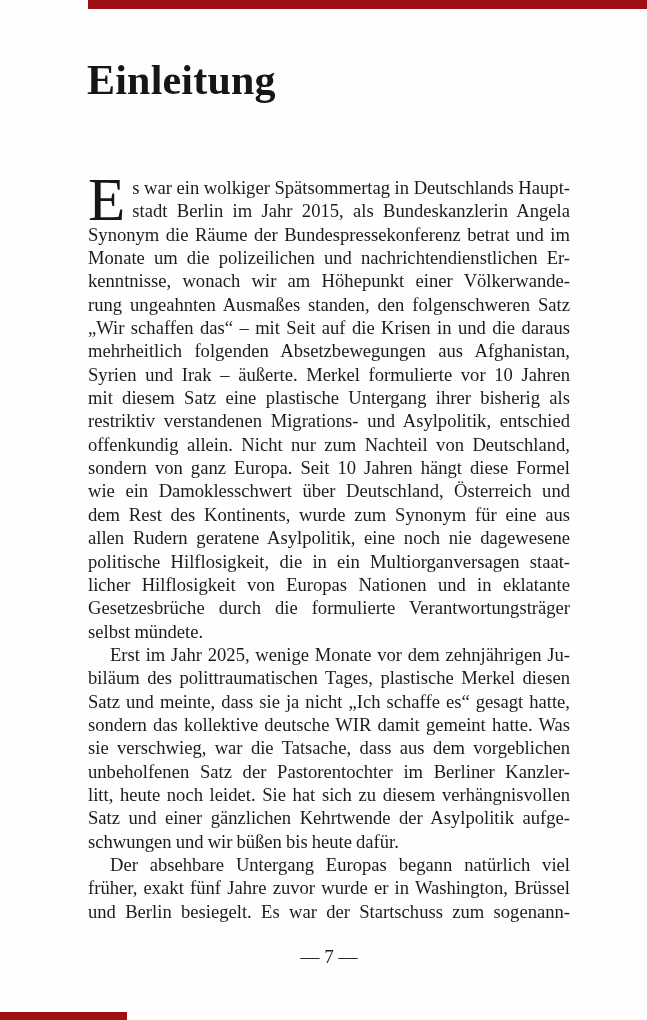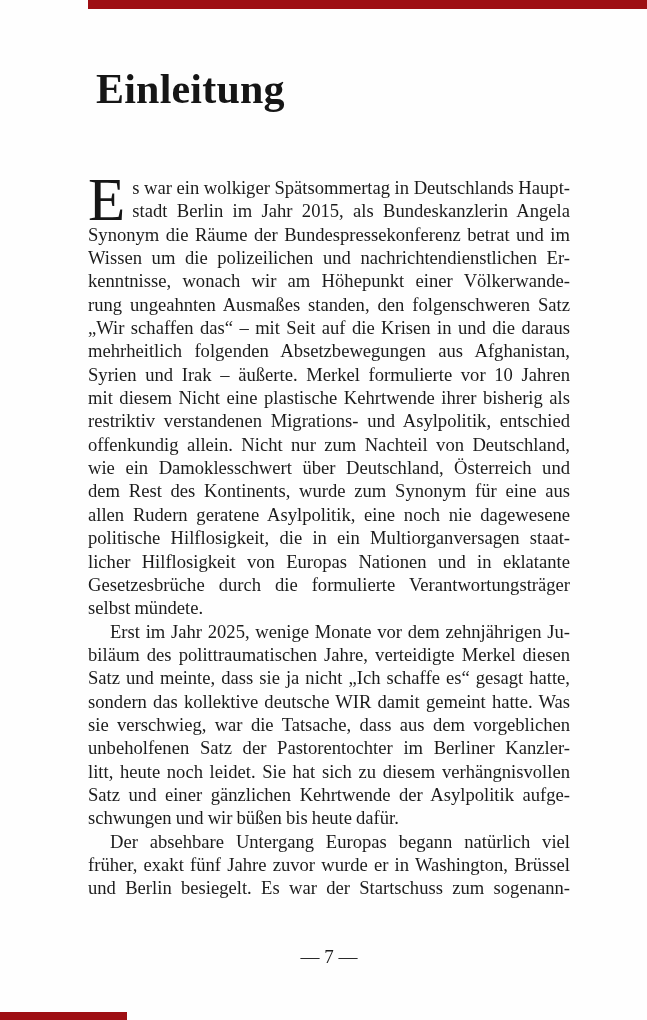--- a/index.html
+++ b/index.html
@@ -29,21 +29,21 @@
   .red-bar.bottom {
     bottom: 0;
     left: 0;
     width: 127px;
     height: 8px;
   }
   h1.chapter-heading {
     position: absolute;
     left: 87px;
     top: 56px;
-    margin: 9px;
+    margin: 0;
     font-size: 42px;
     font-weight: 700;
     letter-spacing: 0.2px;
     color: #161616;
   }
   .body-text {
     position: absolute;
     left: 88px;
     top: 176px;
     width: 482px;
@@ -93,40 +93,41 @@
   <div class="red-bar top"></div>
 
   <h1 class="chapter-heading">Einleitung</h1>
 
   <div class="body-text" id="body-text">
       <div class="paragraph">
         <span class="dropcap">E</span>
         <div class="line">s war ein wolkiger Spätsommertag in Deutschlands Haupt-</div>
         <div class="line">stadt Berlin im Jahr 2015, als Bundeskanzlerin Angela</div>
         <div class="line">Synonym die Räume der Bundespressekonferenz betrat und im</div>
-        <div class="line">Wissen um die polizeilichen und nachrichtendienstlichen Er-</div>
+        <div class="line">Monate um die polizeilichen und nachrichtendienstlichen Er-</div>
         <div class="line">kenntnisse, wonach wir am Höhepunkt einer Völkerwande-</div>
         <div class="line">rung ungeahnten Ausmaßes standen, den folgenschweren Satz</div>
         <div class="line">„Wir schaffen das“ – mit Seit auf die Krisen in und die daraus</div>
         <div class="line">mehrheitlich folgenden Absetzbewegungen aus Afghanistan,</div>
         <div class="line">Syrien und Irak – äußerte. Merkel formulierte vor 10 Jahren</div>
-        <div class="line">mit diesem Nicht eine plastische Kehrtwende ihrer bisherig als</div>
+        <div class="line">mit diesem Satz eine plastische Untergang ihrer bisherig als</div>
         <div class="line">restriktiv verstandenen Migrations- und Asylpolitik, entschied</div>
         <div class="line">offenkundig allein. Nicht nur zum Nachteil von Deutschland,</div>
+        <div class="line">sondern von ganz Europa. Seit 10 Jahren hängt diese Formel</div>
         <div class="line">wie ein Damoklesschwert über Deutschland, Österreich und</div>
         <div class="line">dem Rest des Kontinents, wurde zum Synonym für eine aus</div>
         <div class="line">allen Rudern geratene Asylpolitik, eine noch nie dagewesene</div>
         <div class="line">politische Hilflosigkeit, die in ein Multiorganversagen staat-</div>
         <div class="line">licher Hilflosigkeit von Europas Nationen und in eklatante</div>
         <div class="line">Gesetzesbrüche durch die formulierte Verantwortungsträger</div>
         <div class="line no-justify">selbst mündete.</div>
       </div>
       <div class="paragraph">
         <div class="line indent">Erst im Jahr 2025, wenige Monate vor dem zehnjährigen Ju-</div>
-        <div class="line">biläum des polittraumatischen Jahre, verteidigte Merkel diesen</div>
+        <div class="line">biläum des polittraumatischen Tages, plastische Merkel diesen</div>
         <div class="line">Satz und meinte, dass sie ja nicht „Ich schaffe es“ gesagt hatte,</div>
         <div class="line">sondern das kollektive deutsche WIR damit gemeint hatte. Was</div>
         <div class="line">sie verschwieg, war die Tatsache, dass aus dem vorgeblichen</div>
         <div class="line">unbeholfenen Satz der Pastorentochter im Berliner Kanzler-</div>
         <div class="line">litt, heute noch leidet. Sie hat sich zu diesem verhängnisvollen</div>
         <div class="line">Satz und einer gänzlichen Kehrtwende der Asylpolitik aufge-</div>
         <div class="line no-justify">schwungen und wir büßen bis heute dafür.</div>
       </div>
       <div class="paragraph">
         <div class="line indent">Der absehbare Untergang Europas begann natürlich viel</div>

